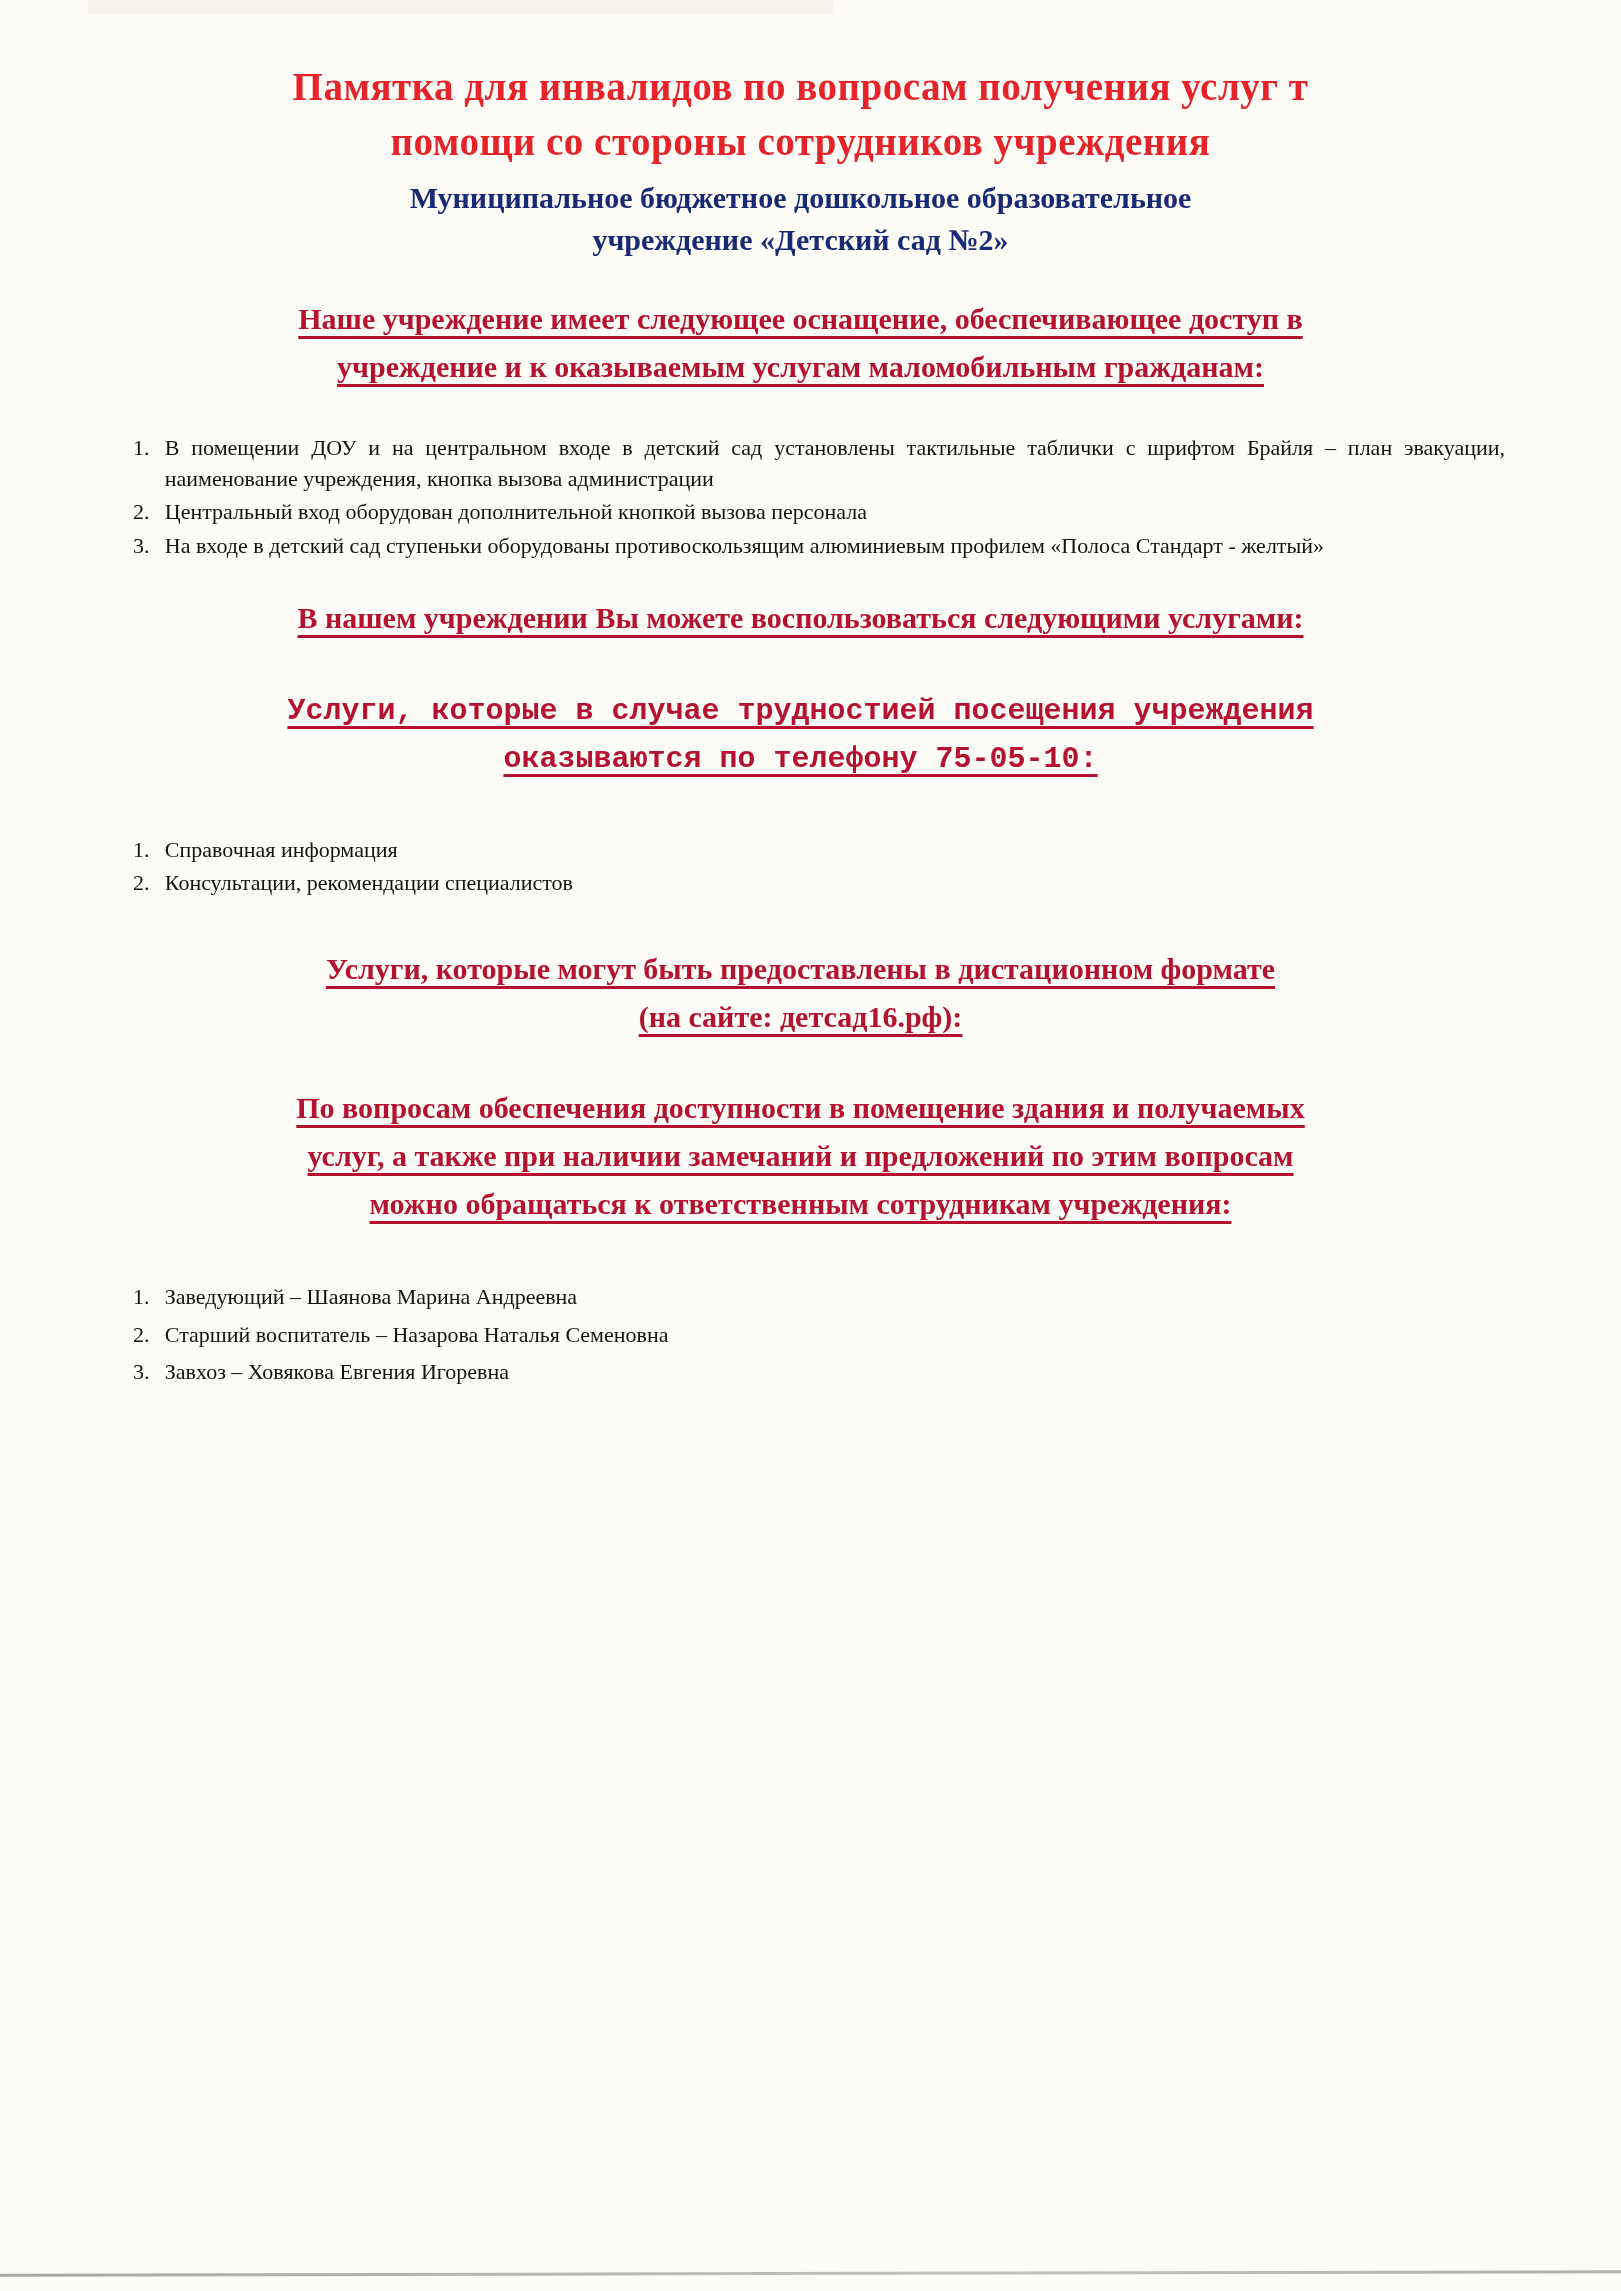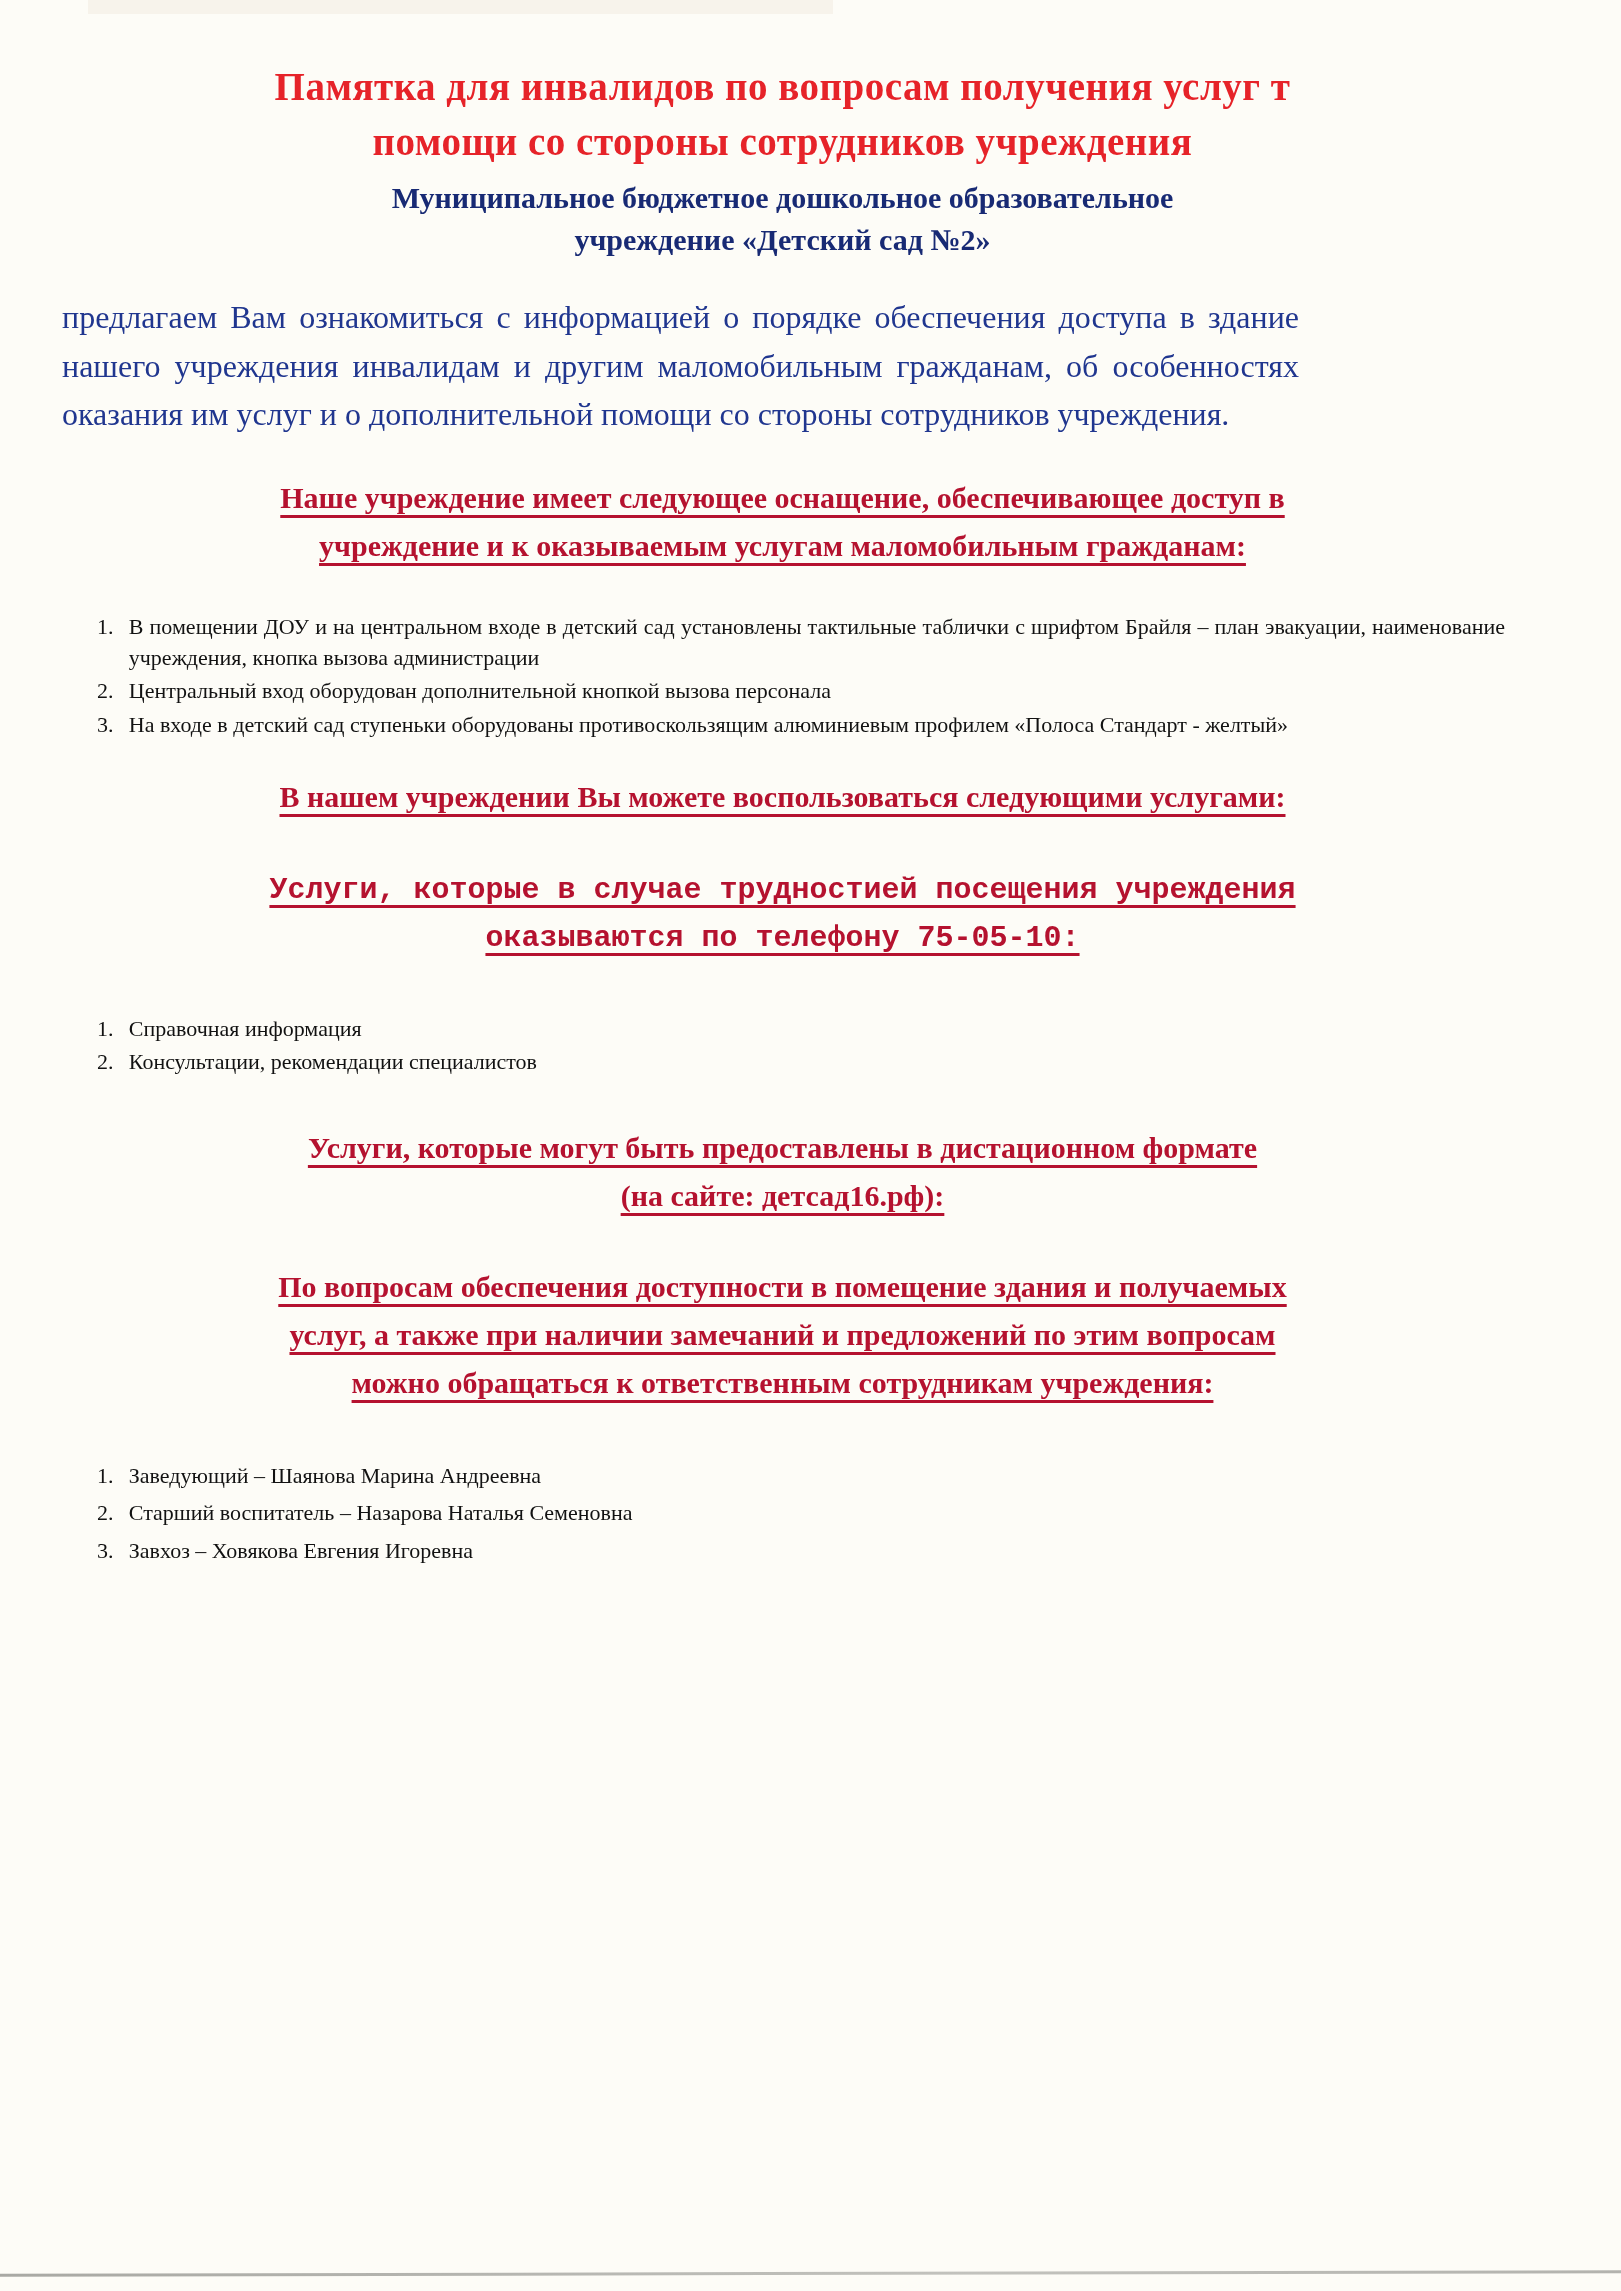--- a/index.html
+++ b/index.html
@@ -11,21 +11,21 @@
     height: 2292px;
     background: #fdfcf7;
     font-family: "Liberation Serif", "DejaVu Serif", serif;
     overflow: hidden;
     position: relative;
   }
   .page {
     box-sizing: border-box;
     width: 1578px;
     height: 2292px;
-    padding: 45px 73px 0 60px;
+    padding: 45px 73px 0 96px;
     position: relative;
   }
   .scan-band {
     position: absolute;
     top: 0; left: 88px;
     width: 745px; height: 13.7px;
     background: #f3efe6;
     opacity: .7;
   }
   .scan-line {
@@ -112,21 +112,20 @@
 
   <div class="scan-band"></div>
 
   <h1 class="title pre">Памятка для инвалидов по вопросам получения услуг т
 помощи со стороны сотрудников учреждения</h1>
 
 
   <h3 class="org pre">Муниципальное бюджетное дошкольное образовательное
 учреждение «Детский сад №2»</h3>
 
-  <p class="intro">предлагаем Вам ознакомиться с информацией о порядке обеспечения доступа в здание нашего учреждения инвалидам и другим маломобильным гражданам, об особенностях оказания им услуг и о дополнительной помощи со стороны сотрудников учреждения.</p>
 
   <h4 class="red-heading pre" id="h-equip">Наше учреждение имеет следующее оснащение, обеспечивающее доступ в
 учреждение и к оказываемым услугам маломобильным гражданам:</h4>
   <ol class="doc-list justify" id="list-equip">
     <li>В помещении ДОУ и на центральном входе в детский сад установлены тактильные таблички  с шрифтом Брайля – план эвакуации, наименование учреждения, кнопка вызова администрации</li>
     <li>Центральный вход оборудован дополнительной кнопкой вызова персонала</li>
     <li>На входе в детский сад ступеньки оборудованы противоскользящим алюминиевым профилем «Полоса Стандарт - желтый»</li>
   </ol>
 
   <h4 class="red-heading pre" id="h-serv">В нашем учреждении  Вы можете воспользоваться следующими услугами:</h4>

